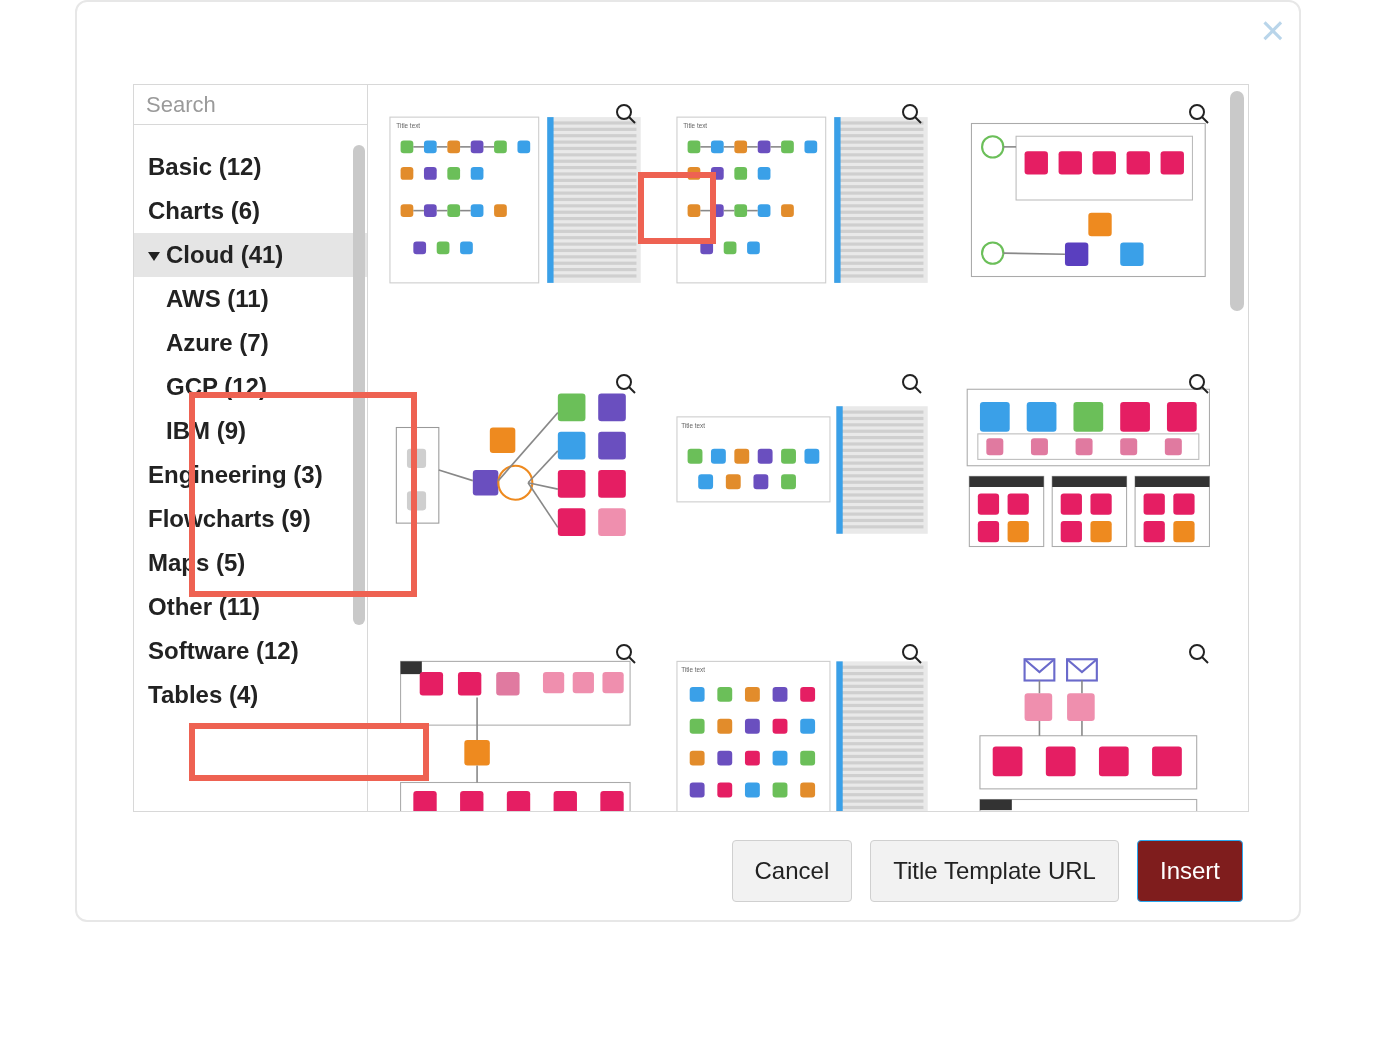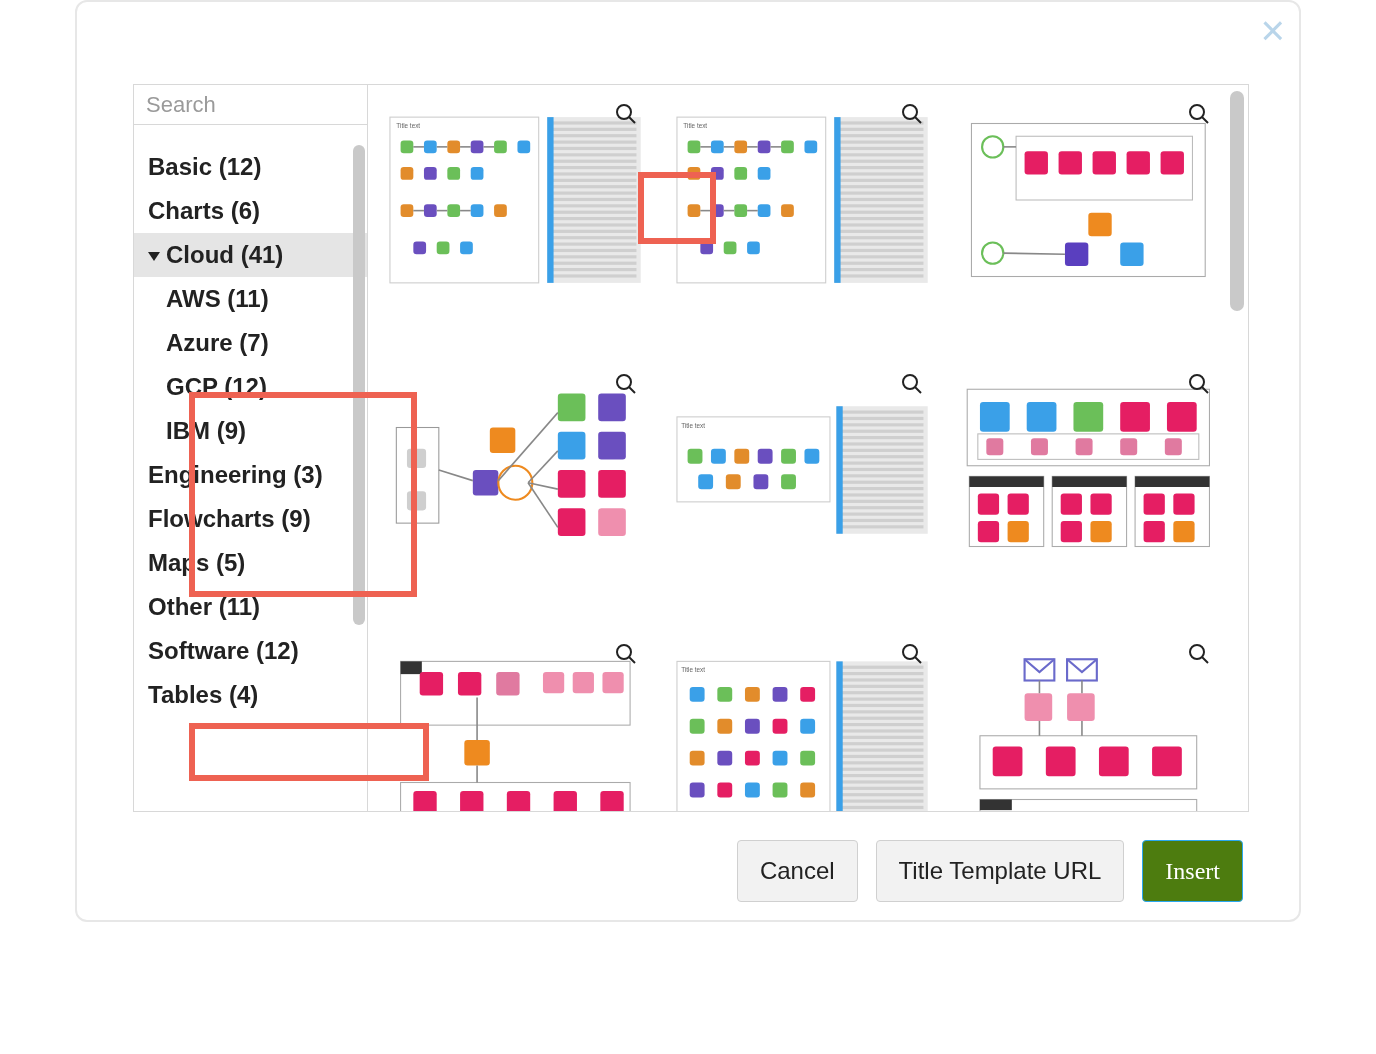--- a/index.html
+++ b/index.html
@@ -157,24 +157,23 @@
   .btn {
     font-size: 24px;
     padding: 16px 22px;
     border-radius: 4px;
     border: 1px solid #d0d0d0;
     background: #f2f2f2;
     cursor: pointer;
     color: #222;
   }
   .btn.primary {
-    background: #4d7c0f;
+    background: #7f1d1d;
     border-color: #2aa8ef;
     color: #fff;
-    font-family: Liberation Serif, serif;
   }
 </style>
 </head>
 <body>
 
 <div class="dialog">
 
   <div class="close-btn">×</div>
 
   <div class="body-area">

